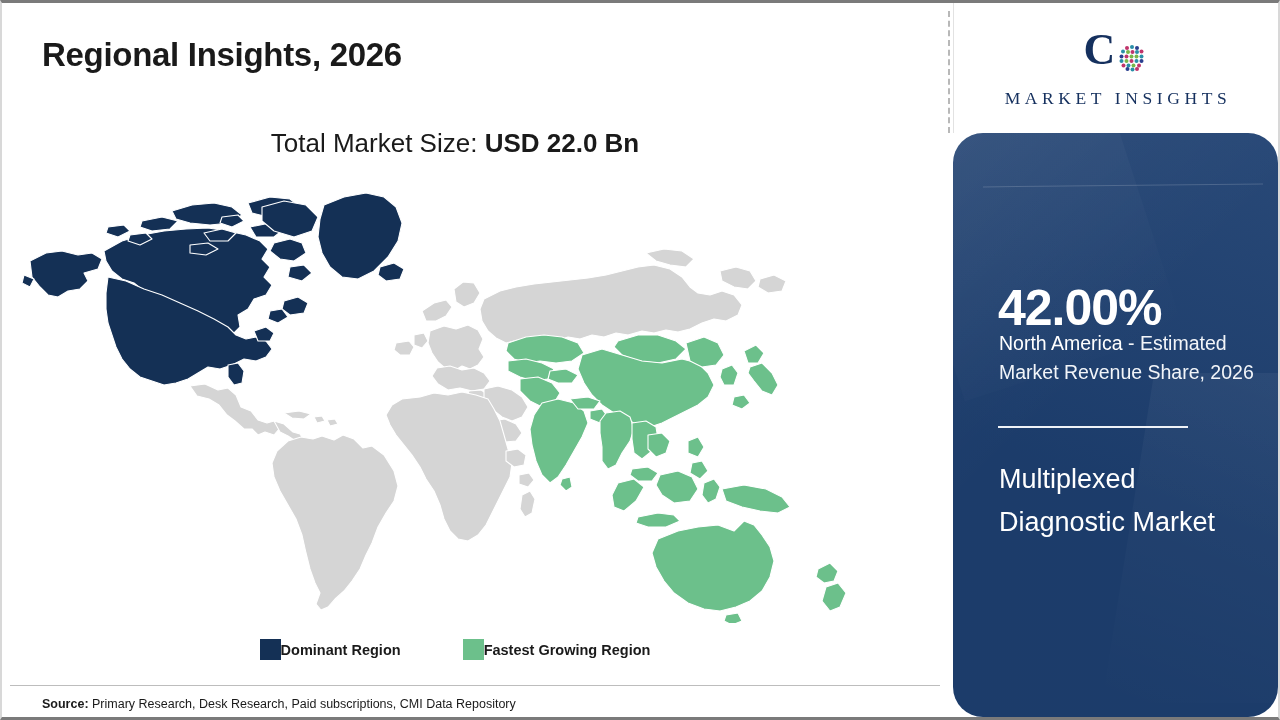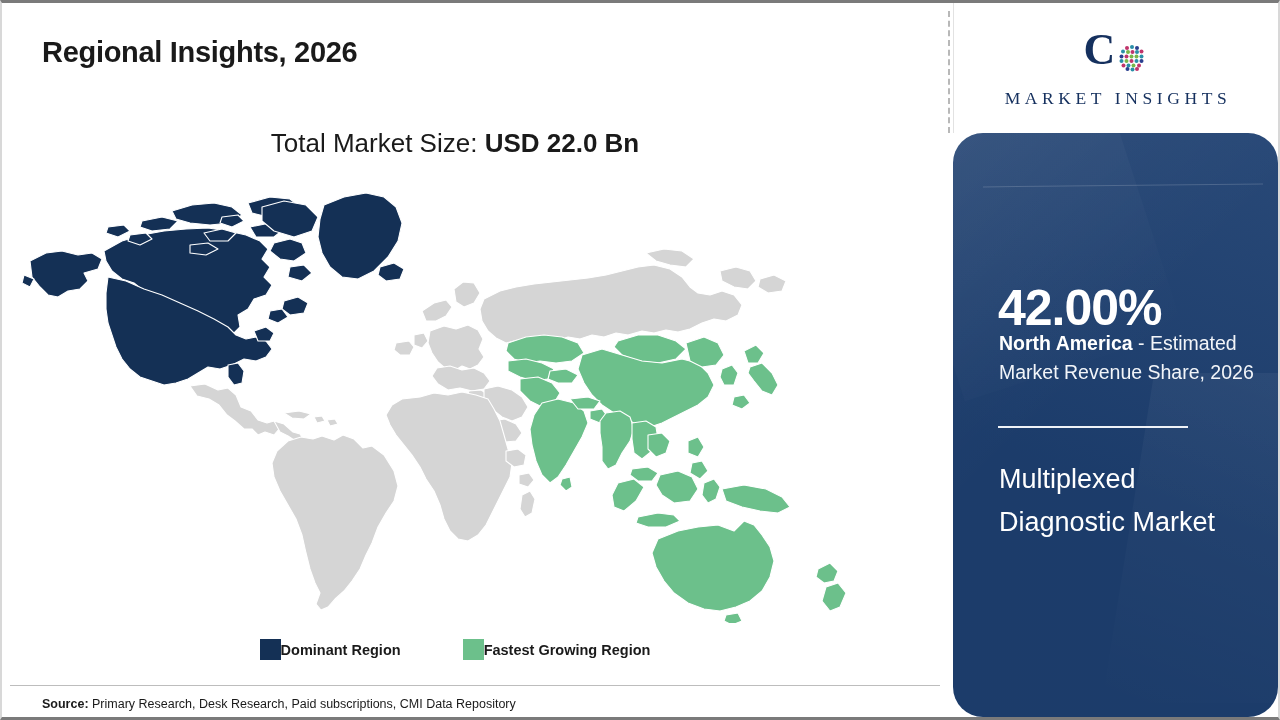--- a/index.html
+++ b/index.html
@@ -22,21 +22,21 @@
   
   .left-panel {
     position: absolute;
     left: 0; top: 0;
     width: 946px; height: 714px;
     background: #fff;
   }
   .title {
     position: absolute;
     left: 40px; top: 33px;
-    font-size: 29px;
+    font-size: 33px;
     font-weight: bold;
     color: #1a1a1a;
     letter-spacing: -0.3px;
     text-align: right;
   }
   .subtitle {
     position: absolute;
     left: 0; top: 125px;
     width: 906px;
     text-align: center;
@@ -178,21 +178,21 @@
     line-height: 1;
   }
   .stat-desc {
     position: absolute;
     left: 46px; top: 196px;
     width: 265px;
     font-size: 19.5px;
     color: #f2f5f9;
     line-height: 1.48;
   }
-  .stat-desc .bold { font-weight: bold; color: #ffffff; }
+  .stat-desc .bold { font-weight: normal; color: #ffffff; }
   .hr {
     position: absolute;
     left: 45px; top: 293px;
     width: 190px; height: 1.5px;
     background: #eef2f7;
   }
   .market-name {
     position: absolute;
     left: 46px; top: 325px;
     width: 250px;

